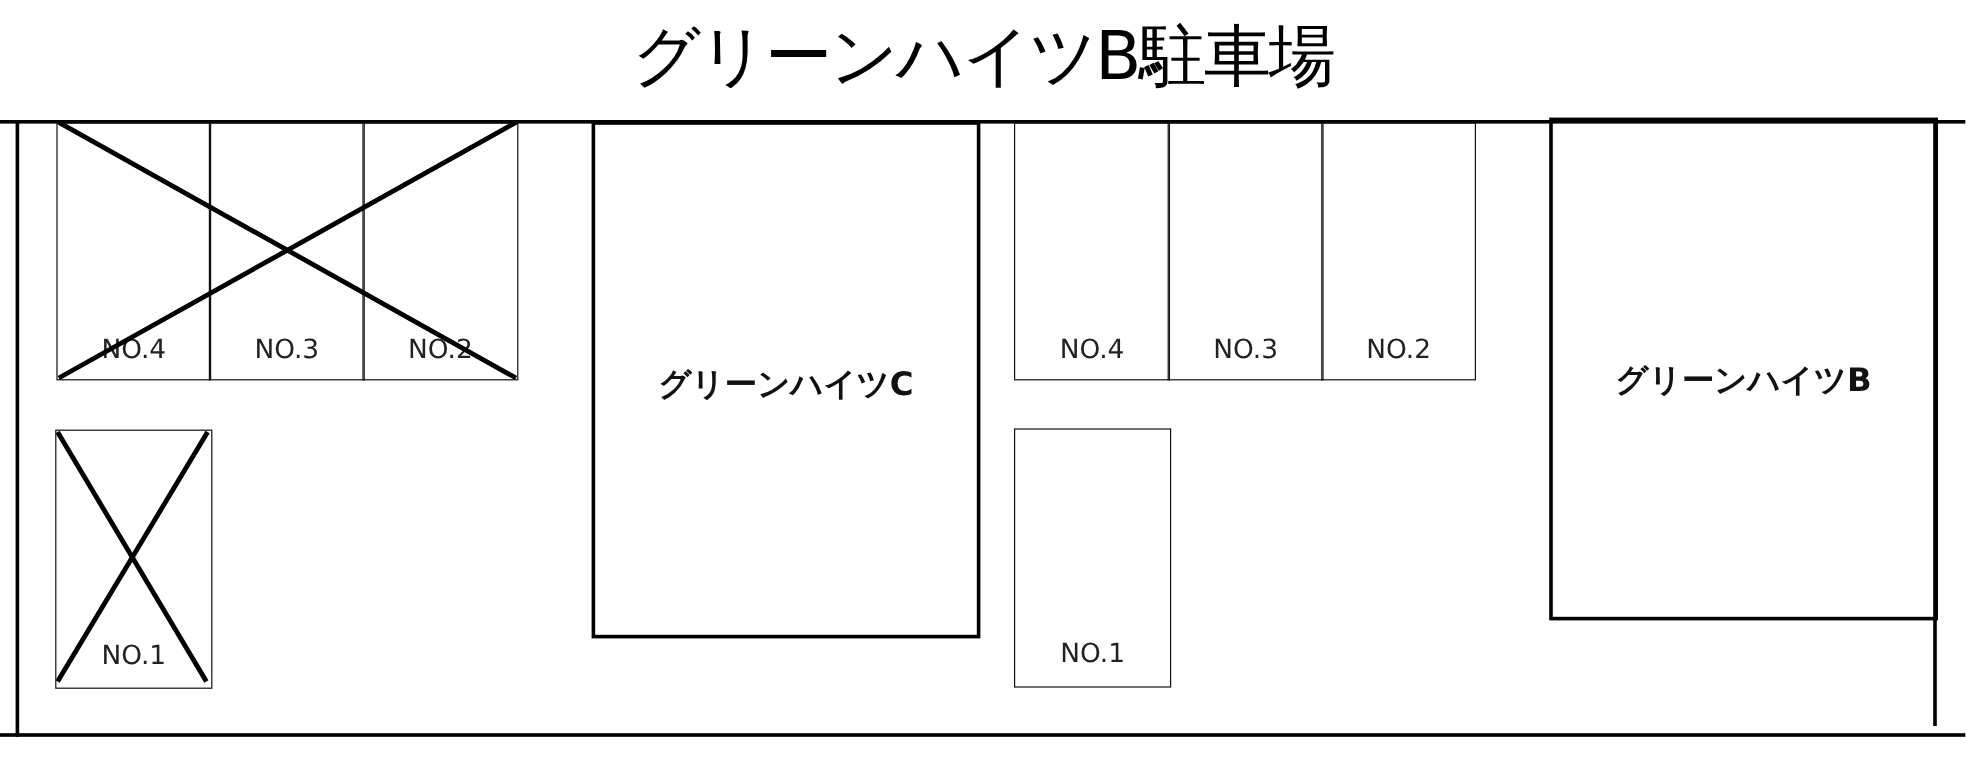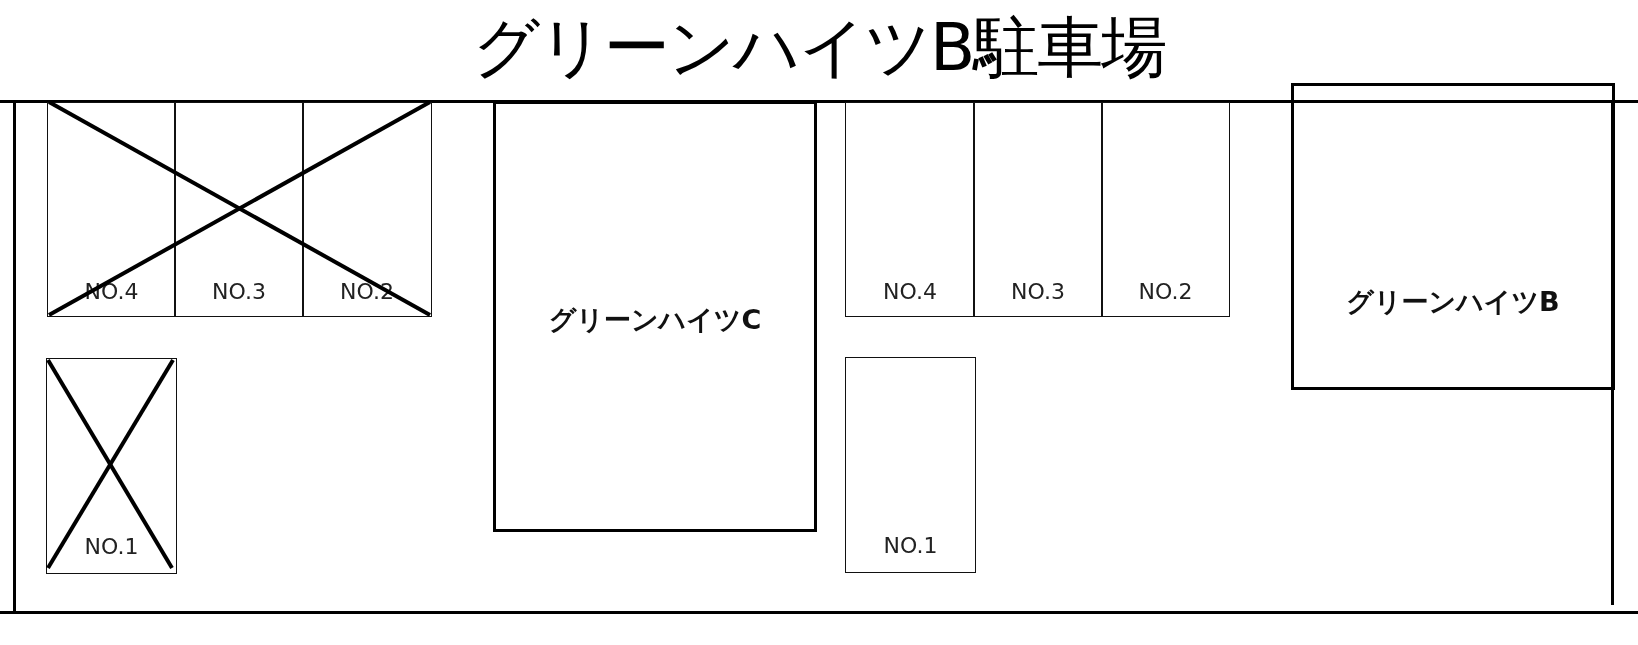--- a/index.html
+++ b/index.html
@@ -1,19 +1,19 @@
 <!DOCTYPE html>
 <html><head>
   <meta charset="utf-8">
   <style>
     html, body { margin: 0; padding: 0; background: #ffffff; }
     body { width: 1638px; height: 645px; position: relative; overflow: hidden; font-family: "DejaVu Sans", sans-serif; }
     .title {
       position: absolute; left: 0; top: 2px; width: 1638px; text-align: center;
-      font-family: "DejaVu Sans", sans-serif; font-size: 66px; line-height: 92px;
+      font-family: "DejaVu Sans", sans-serif; font-size: 56px; line-height: 92px;
       color: #000; letter-spacing: -2px;
     }
     .line { position: absolute; background: #000; }
     .box { position: absolute; border: 2px solid #000; box-sizing: border-box; background: transparent; }
     .box.thin { border-width: 1.5px; border-color: #111; }
     .box.thick { border-width: 3px; }
     .stall-label {
       position: absolute; width: 100%; left: 0; text-align: center;
       font-family: "DejaVu Sans", sans-serif; font-size: 22px; color: #222;
     }
@@ -70,15 +70,15 @@
   </div>
   <div class="box thin" style="left:1101px; top:102px; width:129px; height:215px;">
     <div class="stall-label" style="top:176px;">NO.2</div>
   </div>
 
   <div class="box thin" style="left:845px; top:357px; width:131px; height:216px;">
     <div class="stall-label" style="top:175px;">NO.1</div>
   </div>
 </div>
 
-<div class="box thick" style="left:1291px; top:83px; width:324px; height:307px;padding-left:44px;">
+<div class="box thick" style="left:1291px; top:98px; width:324px; height:419px;padding-left:44px;">
   <div class="building-label" style="top:198px;">グリーンハイツB</div>
 </div>
 
 </body></html>

